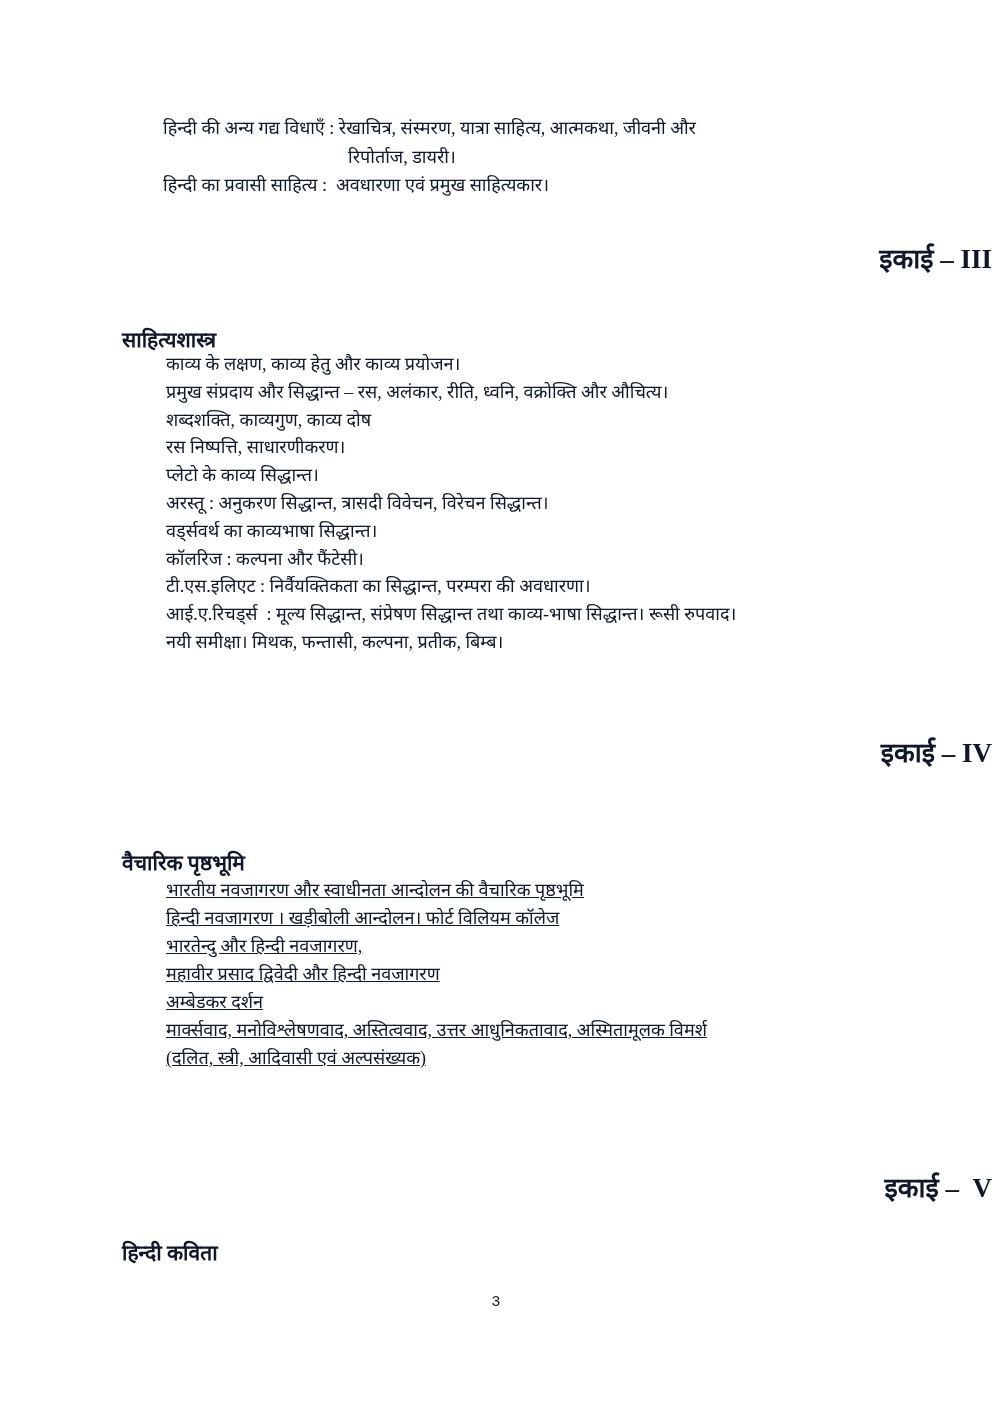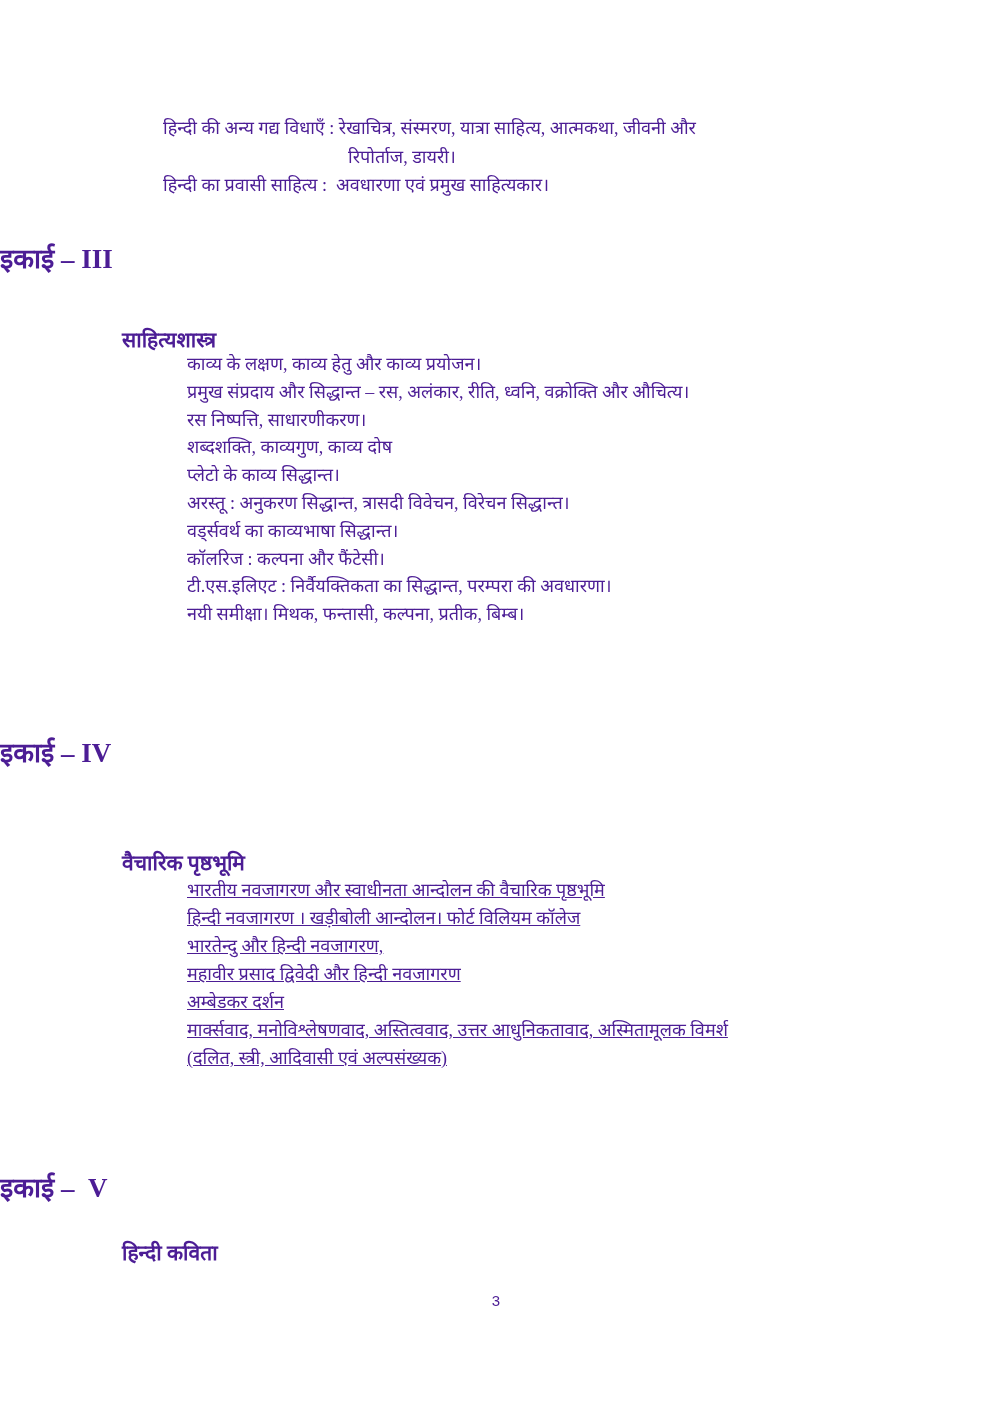--- a/index.html
+++ b/index.html
@@ -5,21 +5,21 @@
   html, body {
     margin: 0;
     padding: 0;
     background: #ffffff;
   }
   .page {
     position: relative;
     width: 992px;
     height: 1403px;
     background: #ffffff;
-    color: #4c1d95;
+    color: #0f172a;
     font-family: "Liberation Serif", "DejaVu Serif", serif;
     overflow: hidden;
   }
   .line {
     white-space: pre-wrap;
   }
   .intro {
     position: absolute;
     top: 114px;
     left: 163px;
@@ -27,21 +27,21 @@
     font-size: 18px;
     line-height: 28.5px;
   }
   .intro .line2 {
     margin-left: 185px;
   }
   .unit-heading {
     position: absolute;
     left: 0;
     width: 100%;
-    text-align: left;
+    text-align: right;
     font-size: 27px;
     font-weight: bold;
     margin: 0;
     white-space: pre-wrap;
   }
   .heading-iii { top: 239px; }
   .heading-iv  { top: 733px; }
   .heading-v   { top: 1152px; margin-top: 16px; }
   .section-title {
     position: absolute;
@@ -52,21 +52,20 @@
     white-space: pre-wrap;
   }
   .section-iii { top: 321px; }
   .section-iv  { top: 844px; }
   .section-v   { top: 1234px; }
   .topic-list {
     position: absolute;
     left: 166px;
     right: 60px;
     font-size: 18px;
-    margin-left: 21px;
   }
   .list-iii { top: 351px; line-height: 27.8px; }
   .list-iv  { top: 876px; line-height: 28px; text-decoration: underline; }
   .page-number {
     position: absolute;
     top: 1292px;
     left: 0;
     width: 100%;
     text-align: center;
     font-size: 15px;
@@ -82,27 +81,28 @@
     <div class="line">हिन्दी की अन्य गद्य विधाएँ : रेखाचित्र, संस्मरण, यात्रा साहित्य, आत्मकथा, जीवनी और</div>
     <div class="line line2">रिपोर्ताज, डायरी।</div>
     <div class="line">हिन्दी का प्रवासी साहित्य :  अवधारणा एवं प्रमुख साहित्यकार।</div>
   </div>
 
   <h2 class="unit-heading heading-iii">इकाई – III</h2>
   <h3 class="section-title section-iii">साहित्यशास्त्र</h3>
   <div class="topic-list list-iii">
     <div class="line">काव्य के लक्षण, काव्य हेतु और काव्य प्रयोजन।</div>
     <div class="line">प्रमुख संप्रदाय और सिद्धान्त – रस, अलंकार, रीति, ध्वनि, वक्रोक्ति और औचित्य।</div>
+    <div class="line">शब्दशक्ति, काव्यगुण, काव्य दोष</div>
     <div class="line">रस निष्पत्ति, साधारणीकरण।</div>
-    <div class="line">शब्दशक्ति, काव्यगुण, काव्य दोष</div>
     <div class="line">प्लेटो के काव्य सिद्धान्त।</div>
     <div class="line">अरस्तू : अनुकरण सिद्धान्त, त्रासदी विवेचन, विरेचन सिद्धान्त।</div>
     <div class="line">वड्‌र्सवर्थ का काव्यभाषा सिद्धान्त।</div>
     <div class="line">कॉलरिज : कल्पना और फैंटेसी।</div>
     <div class="line">टी.एस.इलिएट : निर्वैयक्तिकता का सिद्धान्त, परम्परा की अवधारणा।</div>
+    <div class="line">आई.ए.रिचड्‌र्स  : मूल्य सिद्धान्त, संप्रेषण सिद्धान्त तथा काव्य-भाषा सिद्धान्त। रूसी रुपवाद।</div>
     <div class="line">नयी समीक्षा। मिथक, फन्तासी, कल्पना, प्रतीक, बिम्ब।</div>
   </div>
 
   <h2 class="unit-heading heading-iv">इकाई – IV</h2>
   <h3 class="section-title section-iv">वैचारिक पृष्ठभूमि</h3>
   <div class="topic-list list-iv">
     <div class="line">भारतीय नवजागरण और स्वाधीनता आन्दोलन की वैचारिक पृष्ठभूमि</div>
     <div class="line">हिन्दी नवजागरण । खड़ीबोली आन्दोलन। फोर्ट विलियम कॉलेज</div>
     <div class="line">भारतेन्दु और हिन्दी नवजागरण,</div>
     <div class="line">महावीर प्रसाद द्विवेदी और हिन्दी नवजागरण</div>

